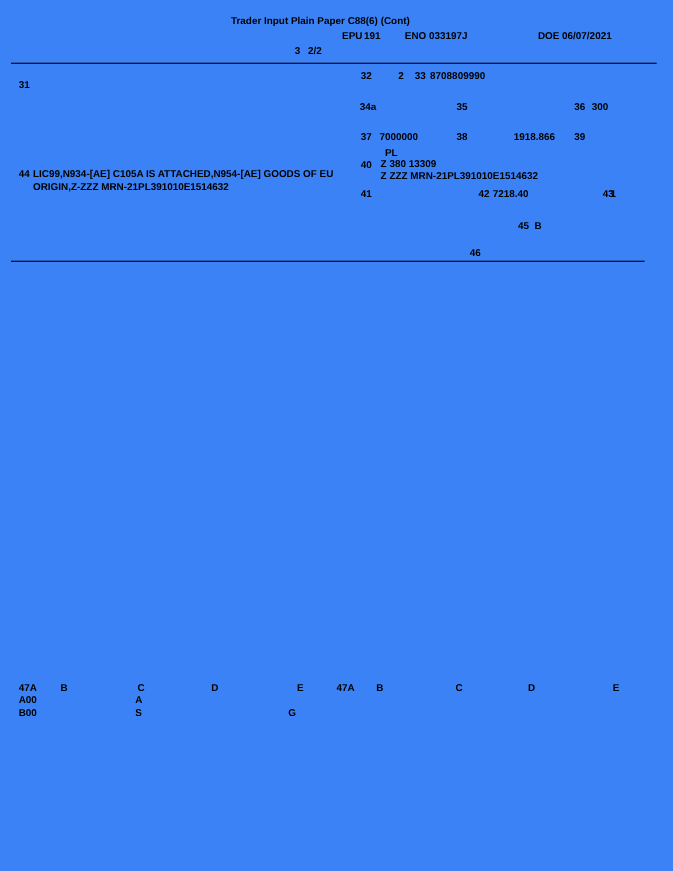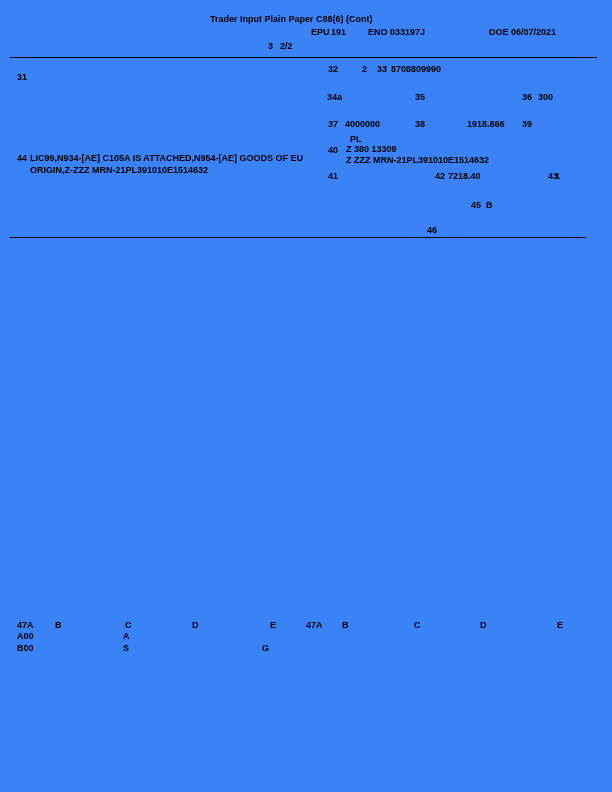--- a/index.html
+++ b/index.html
@@ -57,21 +57,21 @@
   <div class="t" style="left:377px; top:64px;">33</div>
   <div class="t" style="left:391px; top:64px;">8708809990</div>
 
   <div class="t" style="left:327px; top:92px;">34a</div>
   <div class="t" style="left:350px; top:92px;margin-top:42px;">PL</div>
   <div class="t" style="left:415px; top:92px;">35</div>
   <div class="t" style="left:522px; top:92px;">36</div>
   <div class="t" style="left:538px; top:92px;">300</div>
 
   <div class="t" style="left:328px; top:119px;">37</div>
-  <div class="t" style="left:345px; top:119px;">4000000</div>
+  <div class="t" style="left:345px; top:119px;">7000000</div>
   <div class="t" style="left:415px; top:119px;">38</div>
   <div class="t" style="left:467px; top:119px;">1918.866</div>
   <div class="t" style="left:522px; top:119px;">39</div>
 
   <div class="t" style="left:328px; top:145px;">40</div>
   <div class="t" style="left:346px; top:144px;">Z 380 13309</div>
   <div class="t" style="left:346px; top:155px;">Z ZZZ MRN-21PL391010E1514632</div>
 
   <div class="t" style="left:17px; top:153px;">44</div>
   <div class="wrap" style="left:30px; top:153px; width:294px;">LIC99,N934-[AE] C105A IS ATTACHED,N954-[AE] GOODS OF EU ORIGIN,Z-ZZZ MRN-21PL391010E1514632</div>

